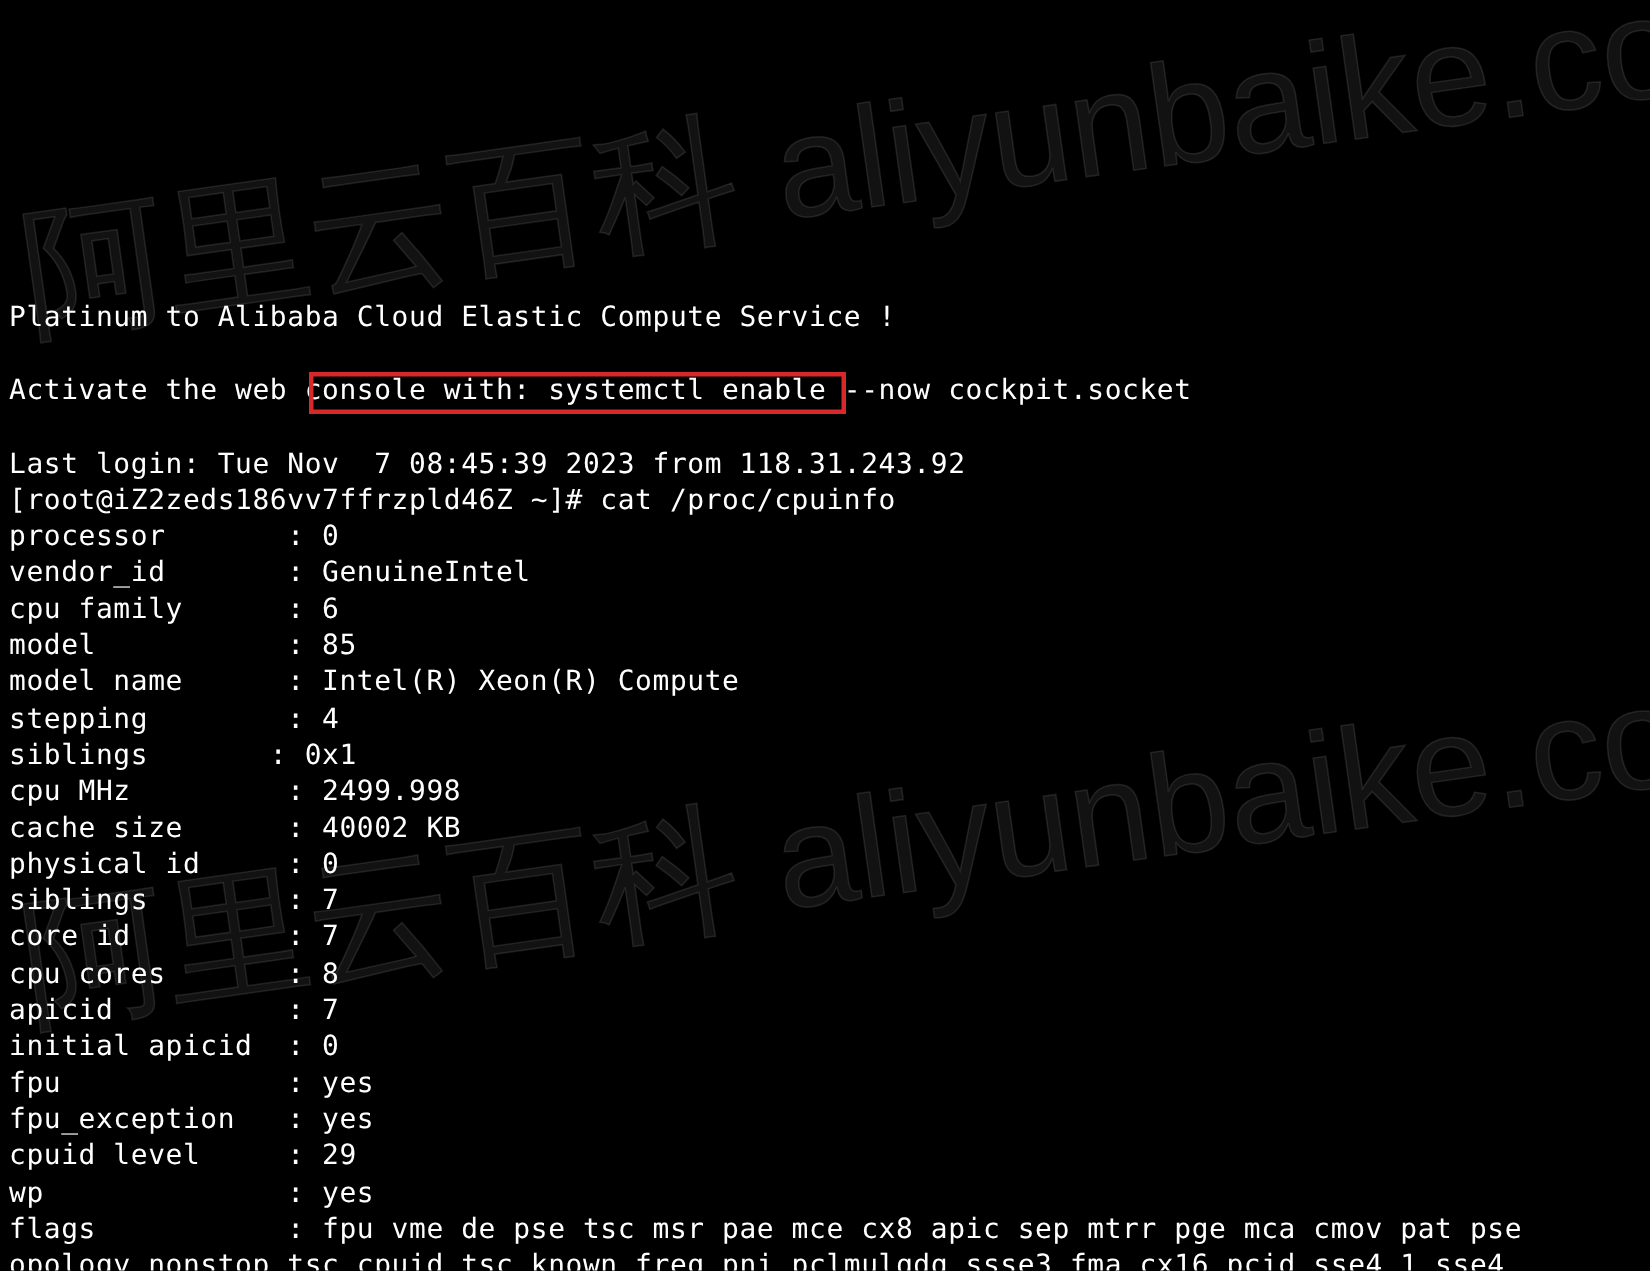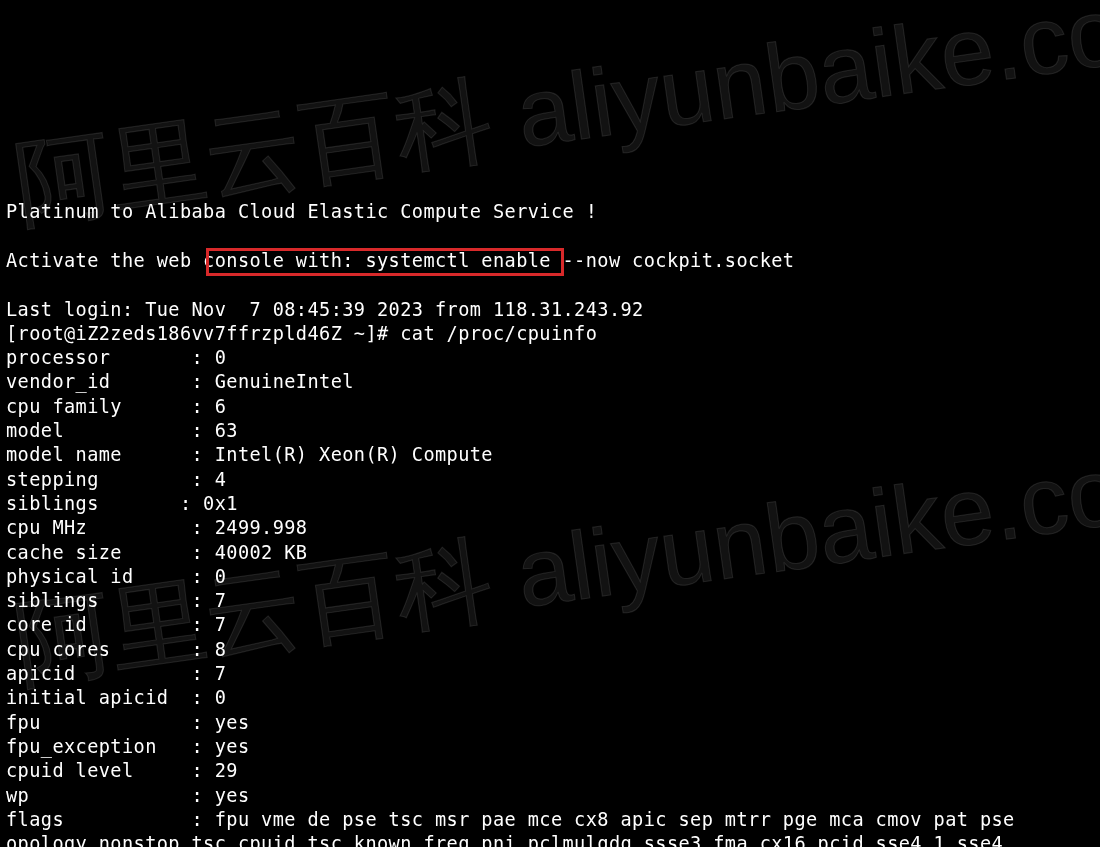--- a/index.html
+++ b/index.html
@@ -62,21 +62,21 @@
 
   <div class="terminal-content"><span>Platinum to Alibaba Cloud Elastic Compute Service !</span>
 <span></span>
 <span>Activate the web console with: systemctl enable --now cockpit.socket</span>
 <span></span>
 <span>Last login: Tue Nov  7 08:45:39 2023 from 118.31.243.92</span>
 <span>[root@iZ2zeds186vv7ffrzpld46Z ~]# cat /proc/cpuinfo</span>
 <span>processor       : 0</span>
 <span>vendor_id       : GenuineIntel</span>
 <span>cpu family      : 6</span>
-<span>model           : 63</span>
+<span>model           : 85</span>
 <span>model name      : Intel(R) Xeon(R) Compute</span>
 <span>stepping        : 4</span>
 <span>siblings       : 0x1</span>
 <span>cpu MHz         : 2499.998</span>
 <span>cache size      : 40002 KB</span>
 <span>physical id     : 0</span>
 <span>siblings        : 7</span>
 <span>core id         : 7</span>
 <span>cpu cores       : 8</span>
 <span>apicid          : 7</span>

